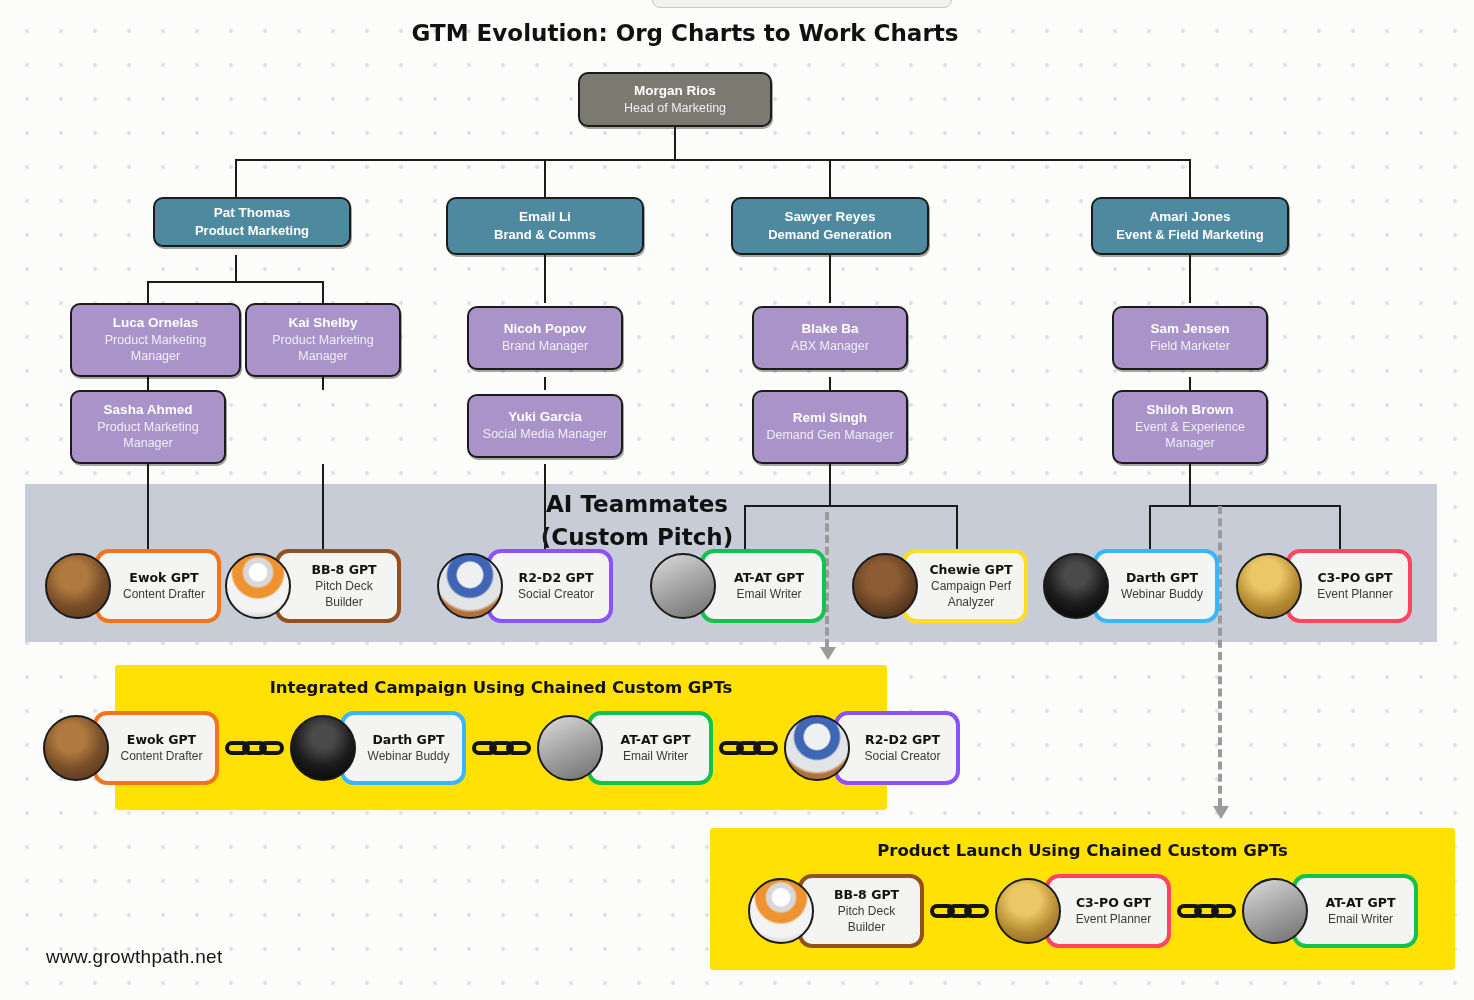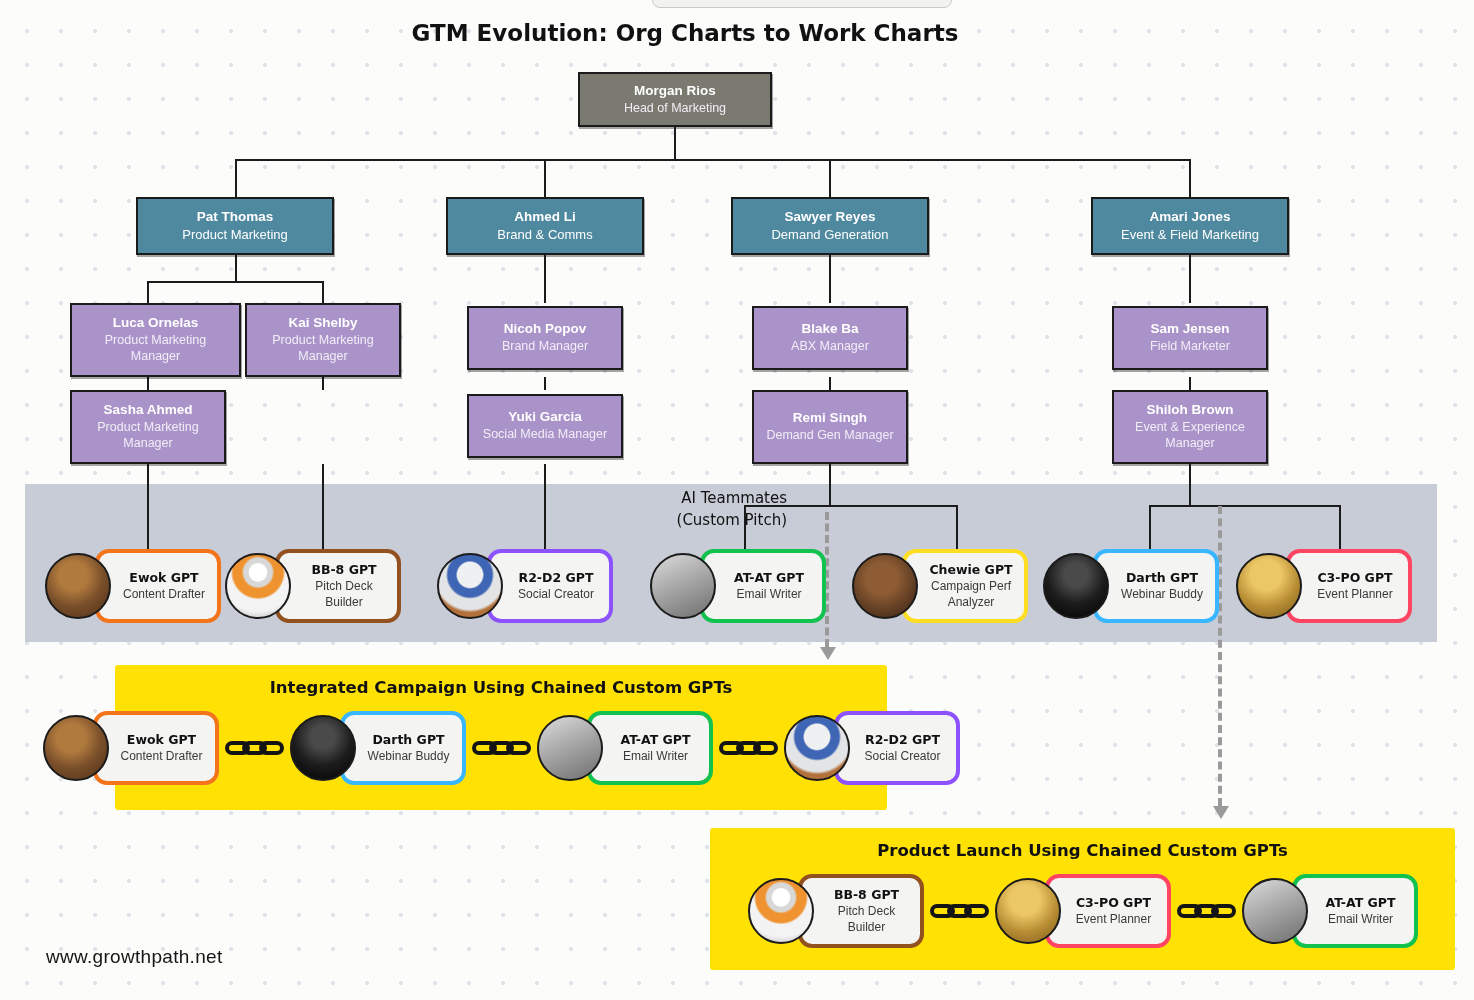--- a/index.html
+++ b/index.html
@@ -16,39 +16,39 @@
     position:absolute; top:20px; left:0; width:1370px; text-align:center;
     font-family:"DejaVu Sans", sans-serif;
     font-size:23px; font-weight:bold; color:#111;
   }
   .top-pill {
     position:absolute; left:652px; top:-8px; width:300px; height:16px;
     background:#f2f2f0; border:1px solid #c9c9c9; border-radius:8px;
   }
   
   .node {
-    position:absolute; border:2px solid #1b1b1b; border-radius:0;
+    position:absolute; border:2px solid #1b1b1b; border-radius:10px;
     display:flex; flex-direction:column; justify-content:center; align-items:center;
     text-align:center; padding:6px 8px; box-shadow:1px 2px 0 rgba(0,0,0,0.35);
   }
   .node .n-name { font-weight:bold; font-size:13.5px; color:#ffffff; line-height:1.25; }
   .node .n-role { font-size:12.5px; color:#f2eef7; line-height:1.25; margin-top:1px; }
   .gray  { background:#7b7a71; }
   .teal  { background:#4f89a0; }
-  .teal .n-role { font-weight:normal; color:#fff; font-size:13px; }
+  .teal .n-role { font-weight:bold; color:#fff; font-size:13px; }
   .purple{ background:#a993c9; }
   
   .vline,.hline { position:absolute; background:#1b1b1b; }
   .vline { width:2px; }
   .hline { height:2px; }
   
   .band { position:absolute; left:25px; top:484px; width:1412px; height:158px; background:#c8ccd6; }
   .band-title {
-    position:absolute; left:487px; top:488px; width:300px; text-align:right;
-    font-family:"DejaVu Sans", sans-serif; font-weight:normal; font-size:15px; color:#111; line-height:1.45;
+    position:absolute; left:487px; top:488px; width:300px; text-align:center;
+    font-family:"DejaVu Sans", sans-serif; font-weight:bold; font-size:23px; color:#111; line-height:1.45;
   }
   
   .gpt-unit { position:absolute; display:flex; align-items:center; }
   .gpt-unit.inrow { position:static; }
   .avatar {
     width:66px; height:66px; border-radius:50%; border:2.5px solid #1b1b1b;
     flex:0 0 66px; z-index:3; position:relative;
   }
   .gpt-card {
     background:#f4f4f2; border:4px solid #999; border-radius:14px;
@@ -104,26 +104,26 @@
     <div class="n-role">Head of Marketing</div>
   </div>
 
   <div class="vline" style="left:674px;top:127px;height:33px"></div>
   <div class="hline" style="left:235px;top:159px;width:955px"></div>
   <div class="vline" style="left:235px;top:159px;height:38px"></div>
   <div class="vline" style="left:544px;top:159px;height:38px"></div>
   <div class="vline" style="left:829px;top:159px;height:38px"></div>
   <div class="vline" style="left:1189px;top:159px;height:38px"></div>
 
-  <div class="node teal" style="left:136px;top:197px;width:198px;height:58px">
+  <div class="node teal" style="left:153px;top:197px;width:198px;height:50px">
     <div class="n-name">Pat Thomas</div>
     <div class="n-role">Product Marketing</div>
   </div>
   <div class="node teal" style="left:446px;top:197px;width:198px;height:58px">
-    <div class="n-name">Ahmed Li</div>
+    <div class="n-name">Email Li</div>
     <div class="n-role">Brand &amp; Comms</div>
   </div>
   <div class="node teal" style="left:731px;top:197px;width:198px;height:58px">
     <div class="n-name">Sawyer Reyes</div>
     <div class="n-role">Demand Generation</div>
   </div>
   <div class="node teal" style="left:1091px;top:197px;width:198px;height:58px">
     <div class="n-name">Amari Jones</div>
     <div class="n-role">Event &amp; Field Marketing</div>
   </div>

